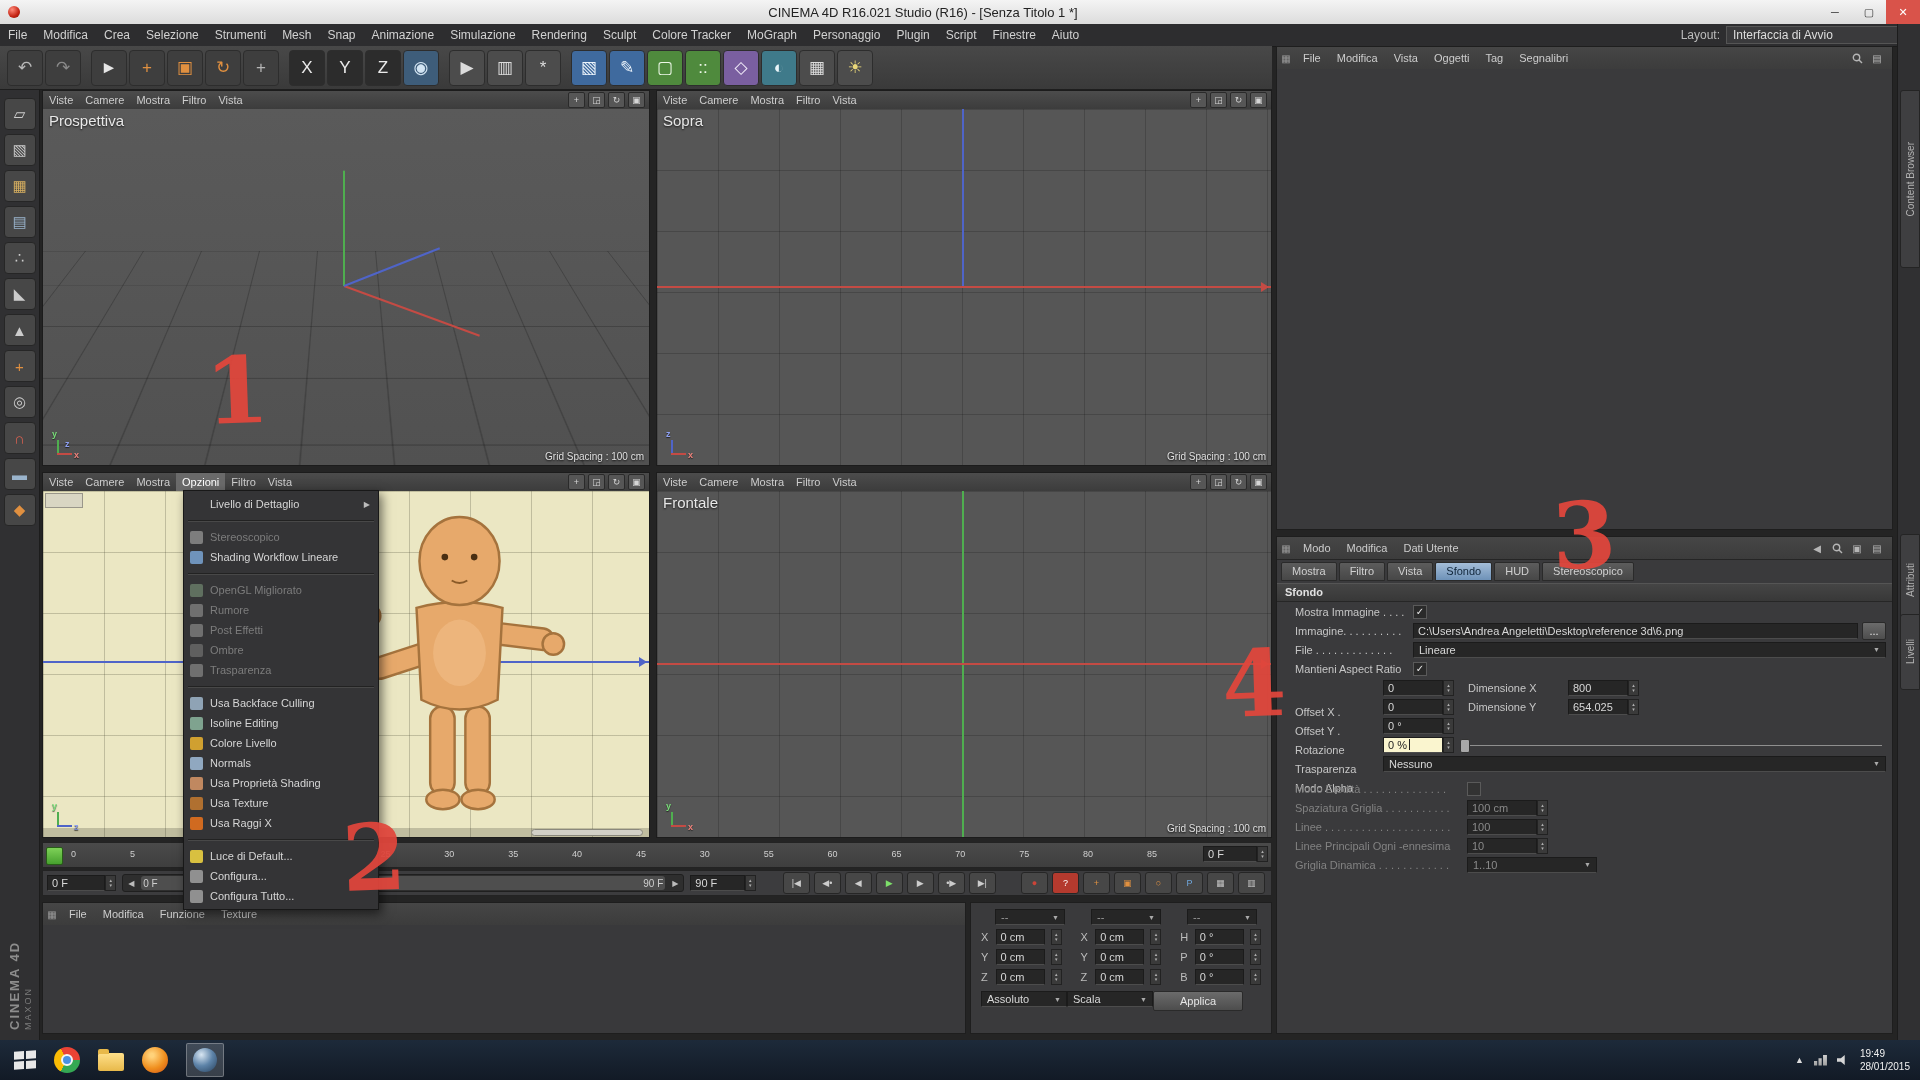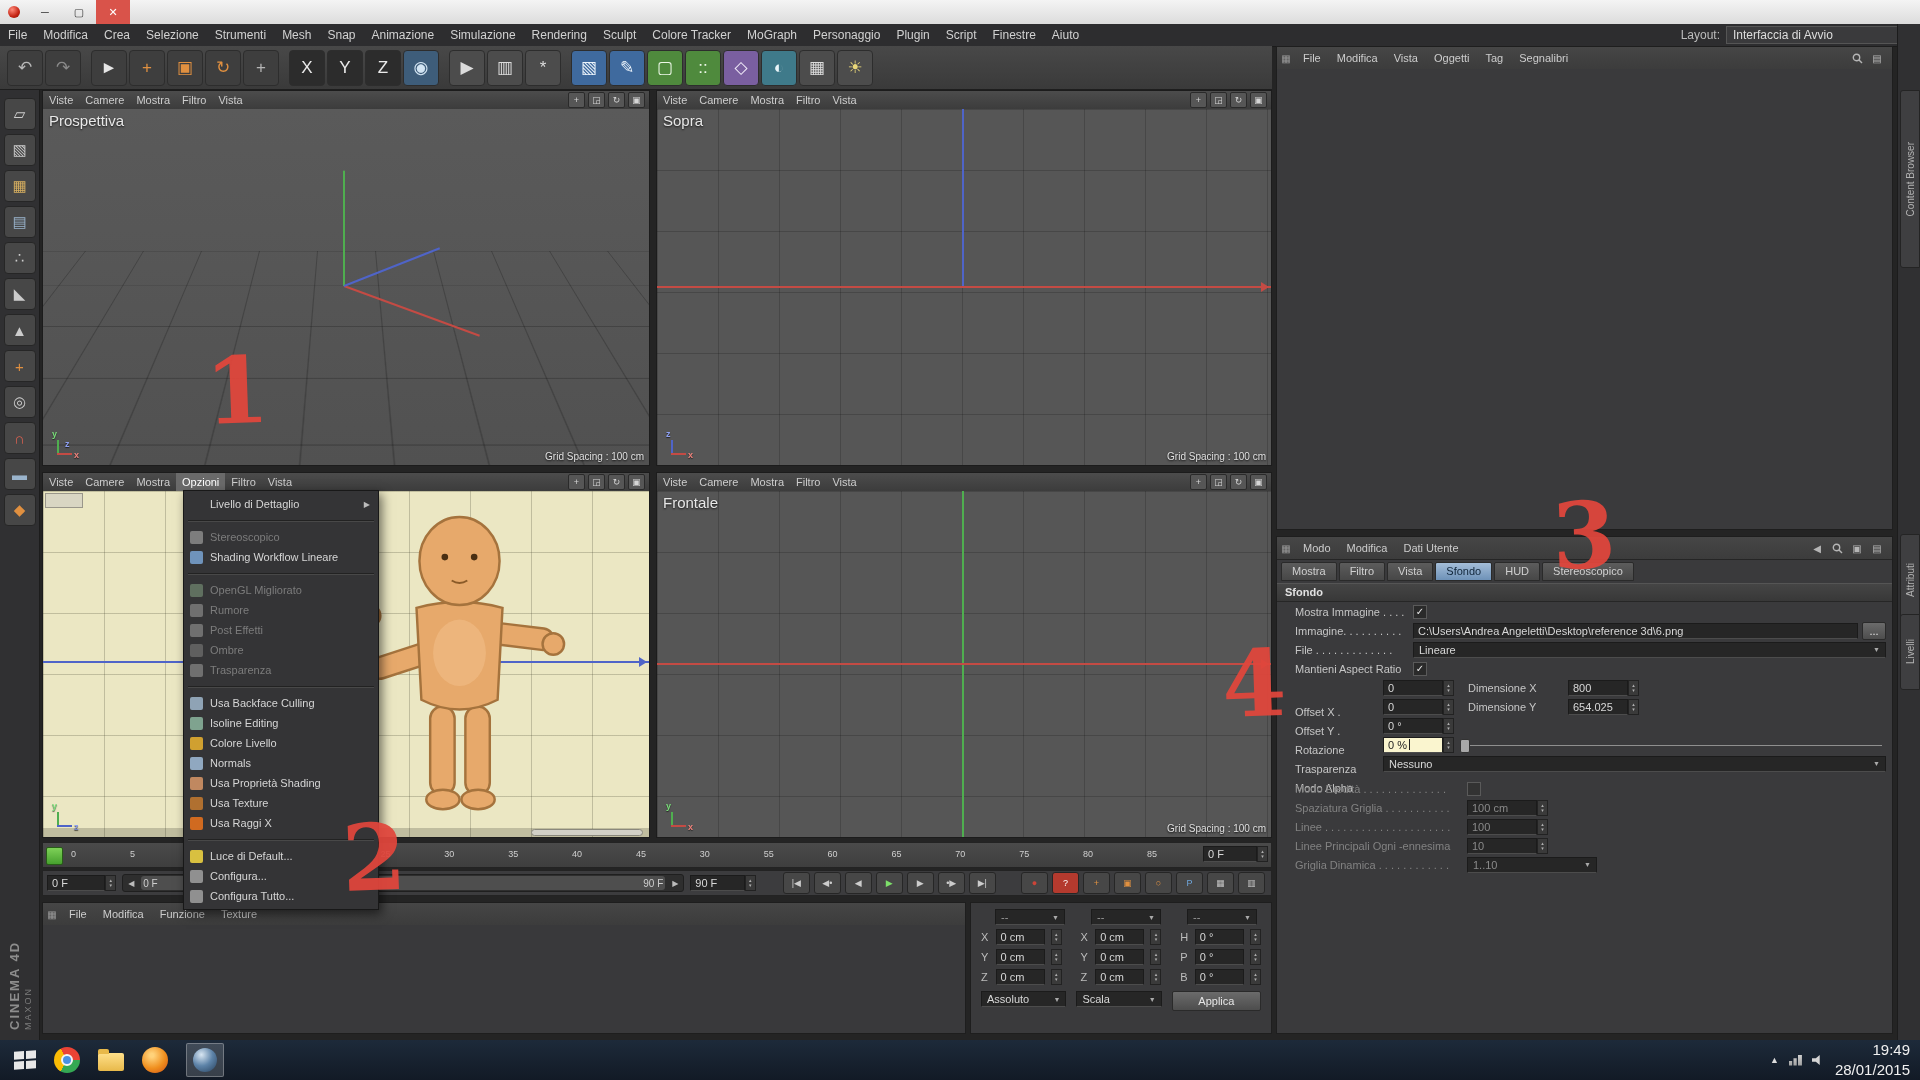--- a/index.html
+++ b/index.html
@@ -141,21 +141,21 @@
   .pm-right{margin-left:auto;display:flex;gap:6px;padding-right:8px;}
   .pm-ico{width:14px;height:14px;display:flex;align-items:center;justify-content:center;color:#b5b5b5;font-size:10px;}
 
   .coords-body{padding:6px 10px;}
   .co-heads{display:flex;gap:26px;margin-left:14px;margin-bottom:4px;}
   .co-heads .drop{width:70px;color:#9a9a9a;}
   .co-row{display:flex;align-items:center;margin-bottom:4px;gap:6px;}
   .co-lbl{width:10px;color:#bdbdbd;}
   .co-row .fld{width:56px;}
   .co-gap{width:8px;}
-  .co-foot{display:flex;gap:10px;margin-top:6px;}
+  .co-foot{display:flex;margin-top:6px;}
   .co-foot .drop{width:86px;}
   .btn{height:18px;background:linear-gradient(#6b6b6b,#4d4d4d);border:1px solid #2a2a2a;border-radius:2px;
     color:#e6e6e6;display:flex;align-items:center;justify-content:center;font-size:11px;}
 
   
   .attr-title{height:20px;display:flex;align-items:center;padding:0 6px;gap:6px;color:#e0e0e0;}
   .vis-icon{width:14px;height:12px;background:linear-gradient(#9ec3e2,#4d7faa);border:1px solid #23405a;}
   .atabs{display:flex;padding:2px 4px;gap:2px;}
   .atab{height:17px;line-height:17px;padding:0 10px;background:linear-gradient(#5c5c5c,#474747);
     border:1px solid #2a2a2a;color:#d0d0d0;font-size:11px;border-radius:2px 2px 0 0;}
@@ -206,31 +206,32 @@
   .firefox{width:26px;height:26px;border-radius:50%;
     background:radial-gradient(circle at 38% 32%,#ffd27a 8%,#f08f1e 55%,#cf4f14);}
   .c4d-slot{width:36px;height:32px;background:rgba(255,255,255,.16);border:1px solid rgba(255,255,255,.28);
     border-radius:2px;display:flex;align-items:center;justify-content:center;}
   .c4d-ball{width:24px;height:24px;border-radius:50%;
     background:radial-gradient(circle at 35% 28%,#d8e6f2,#5d83a8 48%,#27405c);}
   .tray{margin-left:auto;display:flex;align-items: center;gap:10px;padding-right:10px;}
   .tray-glyph{color:#dcdcdc;font-size:9px;}
   .net-icon{width:13px;height:11px;background:linear-gradient(#cfcfcf,#9f9f9f);clip-path:polygon(0 100%,0 60%,25% 60%,25% 100%,35% 100%,35% 35%,60% 35%,60% 100%,70% 100%,70% 0,100% 0,100% 100%);}
   .spk-icon{width:13px;height:11px;background:#d5d5d5;clip-path:polygon(0 35%,30% 35%,60% 5%,60% 95%,30% 65%,0 65%);}
-  .clock{text-align:right;color:#f0f0f0;font-size:15px;line-height:1.35;}
+  .clock{color:#f0f0f0;font-size:10px;line-height:1.35;}
 
   
   .anno{position:absolute;font-family:"DejaVu Serif",serif;font-weight:bold;color:#e2463c;
     font-size:92px;line-height:1;z-index:200;transform:rotate(-2deg);opacity:.93;}
 </style>
 </head>
 <body>
 
 <div class="titlebar">
   <span class="app-ball"></span>
+  <span class="tb-title">CINEMA 4D R16.021 Studio (R16) - [Senza Titolo 1 *]</span>
   <span class="winbtns">
     <span class="winbtn">─</span>
     <span class="winbtn">▢</span>
     <span class="winbtn close">✕</span>
   </span>
 </div>
 
 <div class="menubar">
   <span style="display:flex">
 

